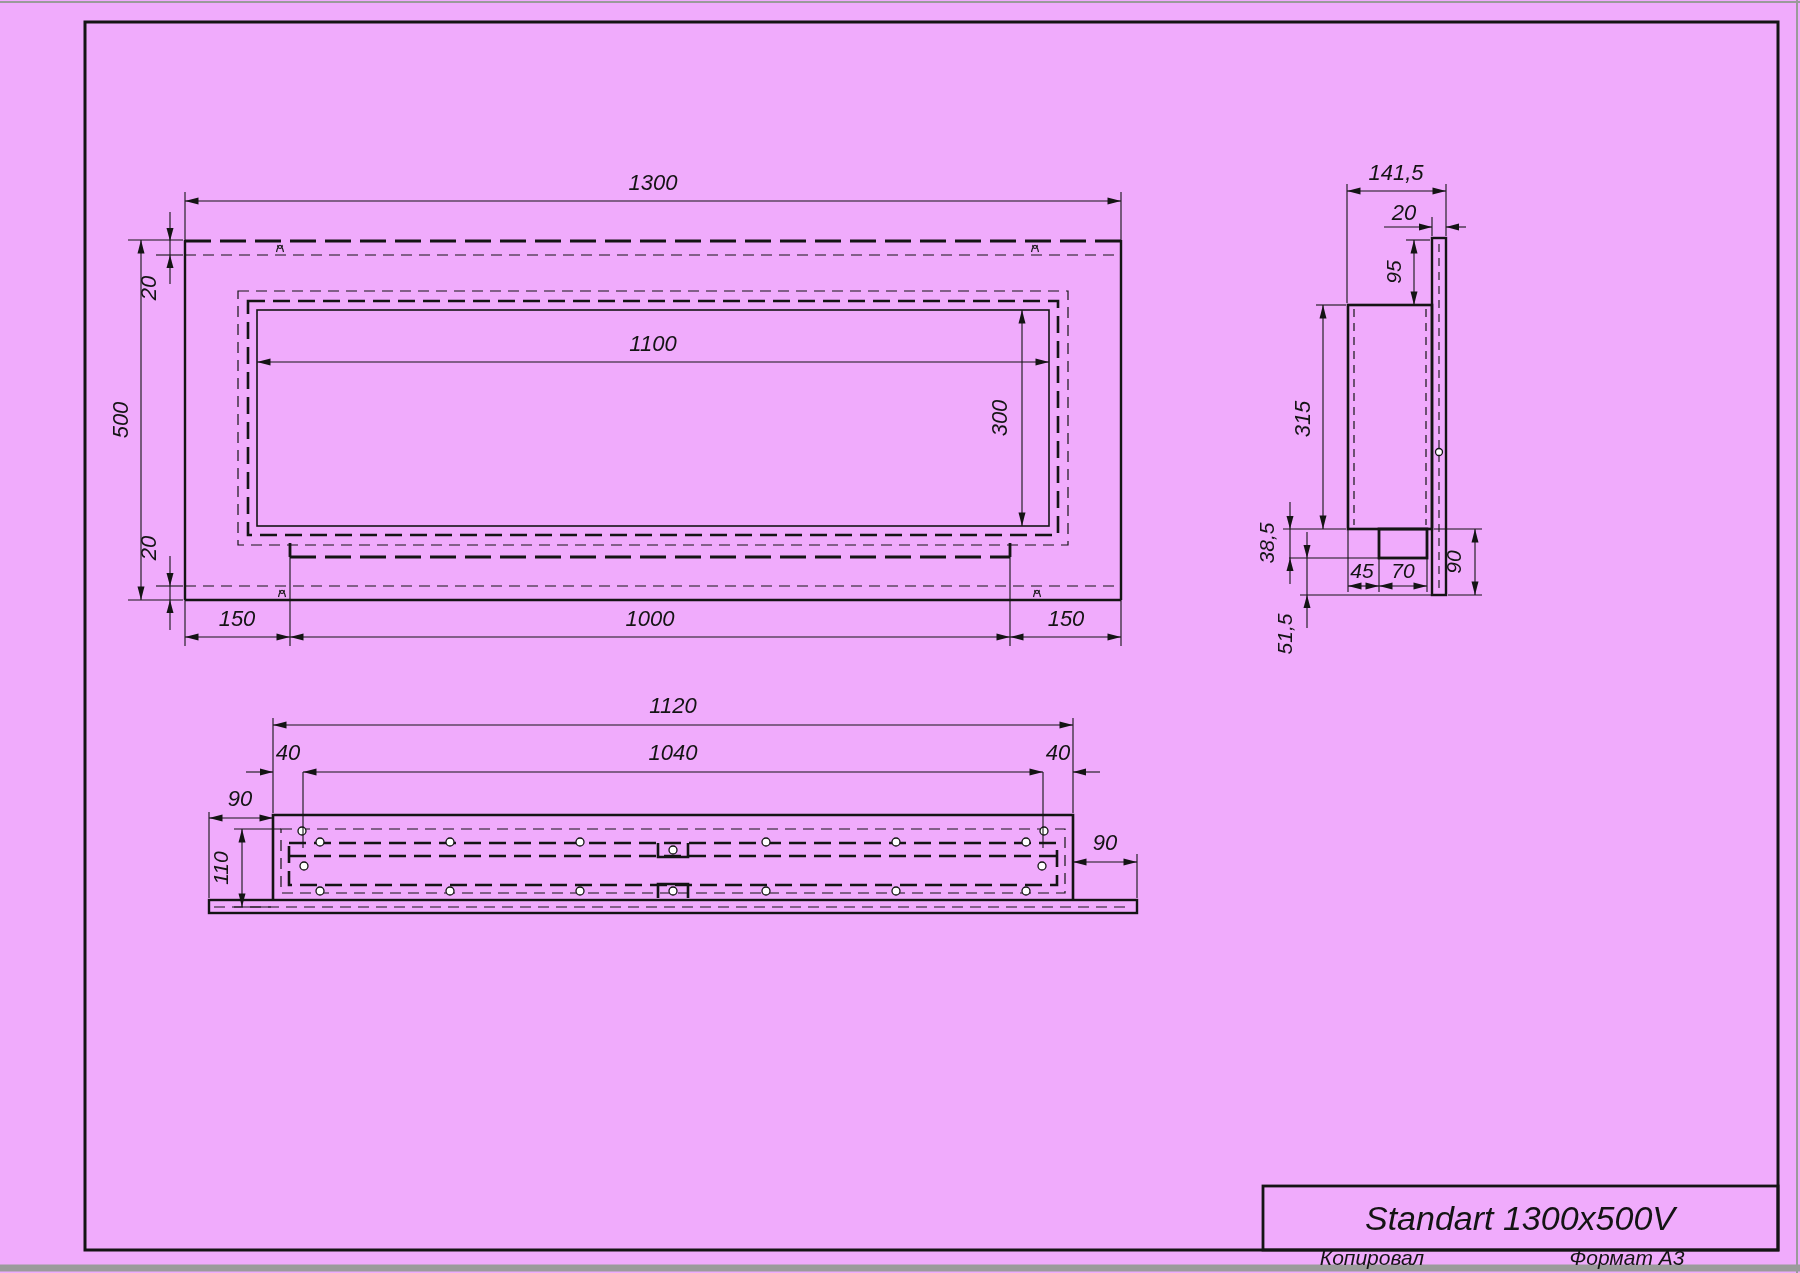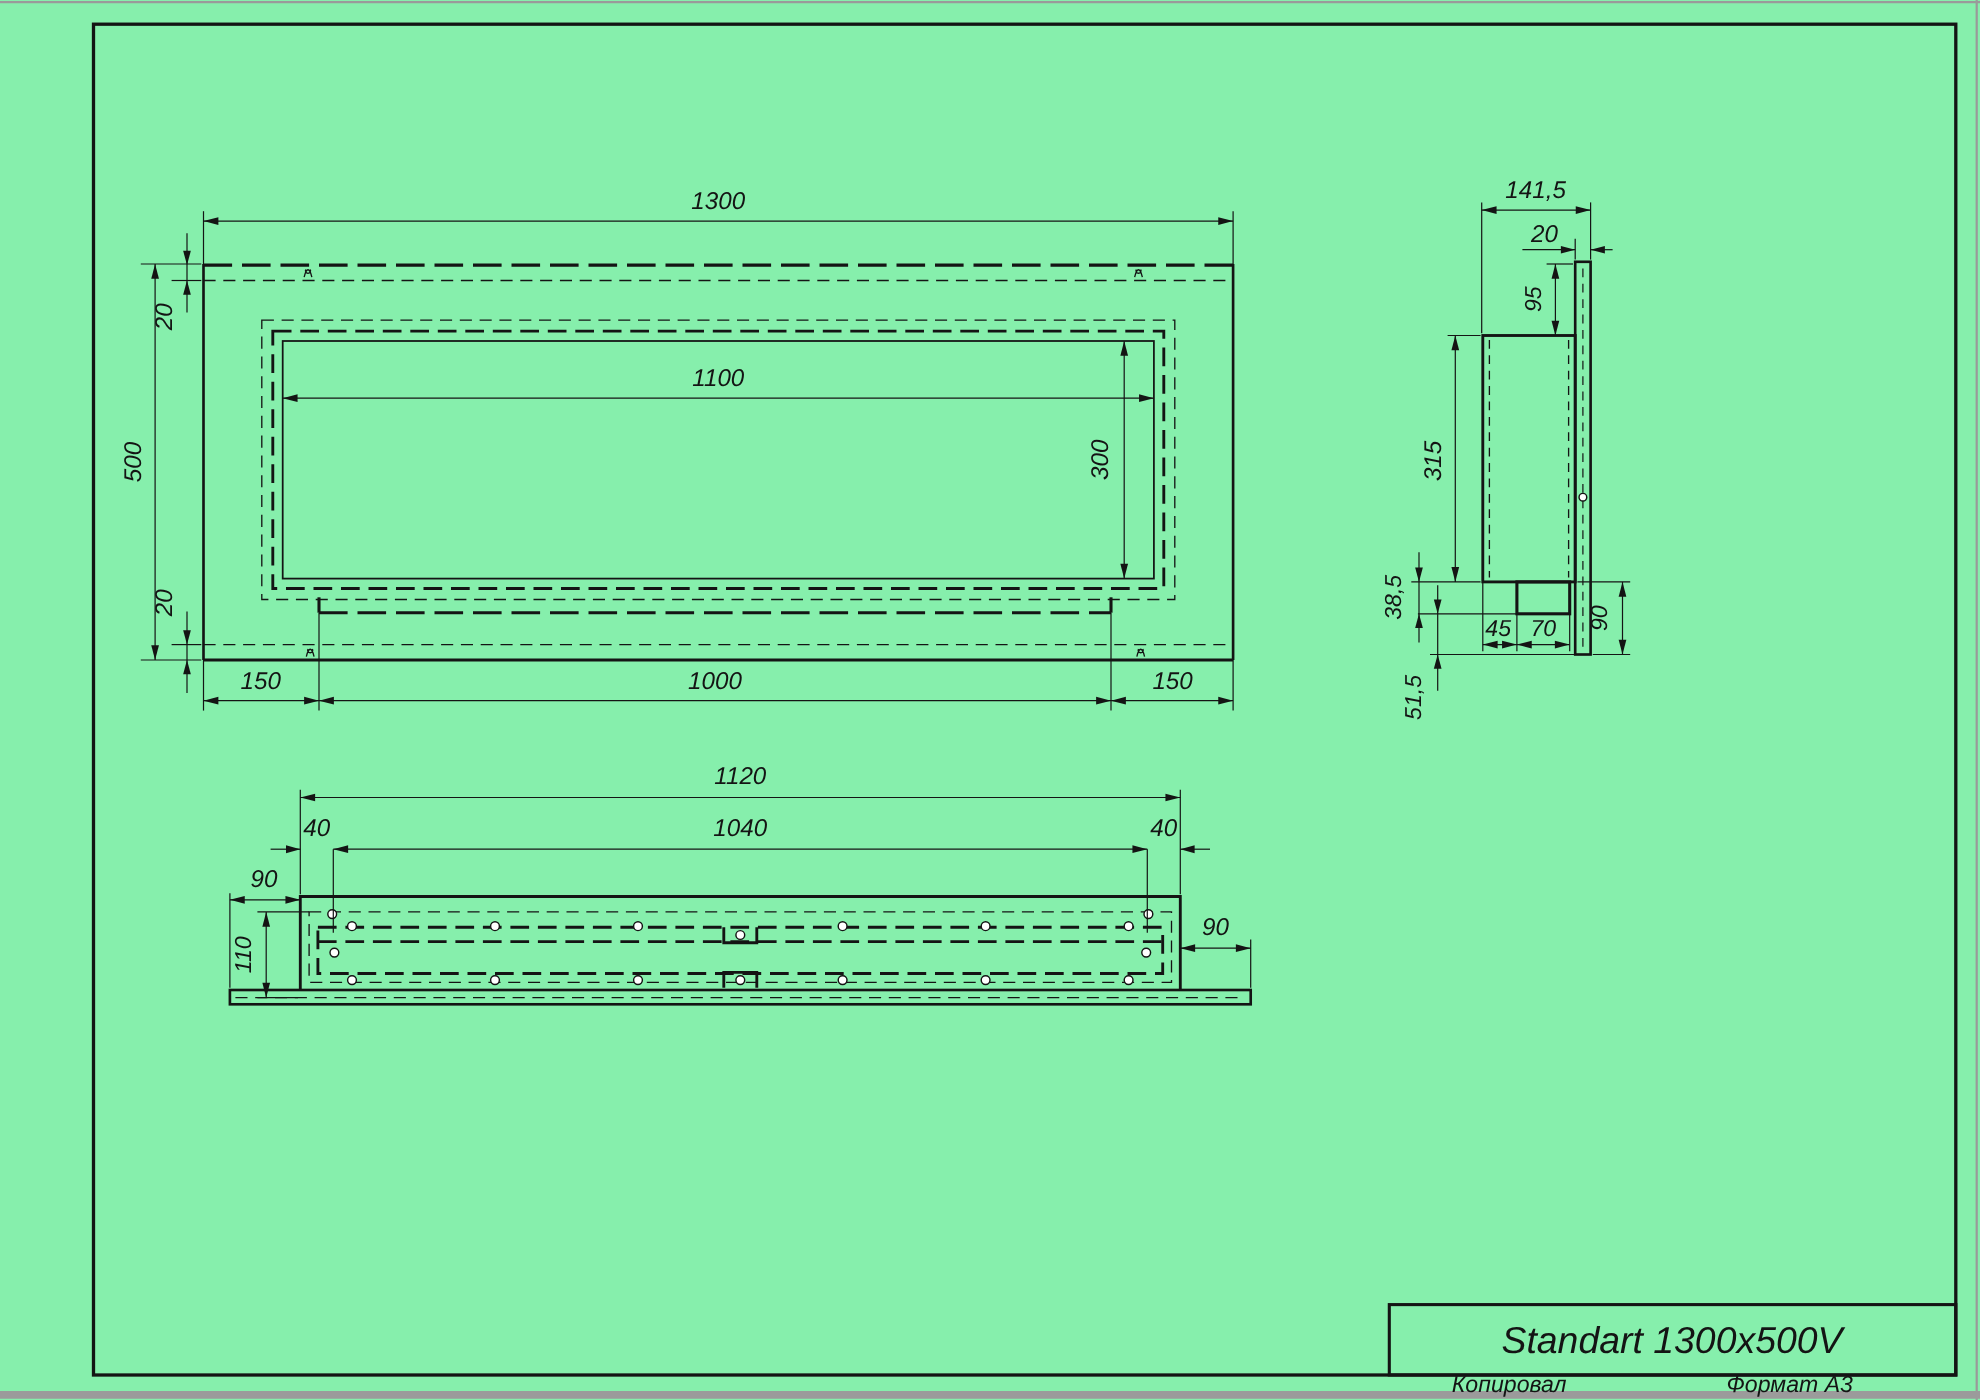--- a/index.html
+++ b/index.html
@@ -1,16 +1,16 @@
 <!DOCTYPE html>
 <html><head>
 <meta charset="utf-8">
 <style>
   html,body{margin:0;padding:0;background:#fff;}
-  .sheet{position:relative;width:1800px;height:1273px;background:#86efac;overflow:hidden;
+  .sheet{position:relative;width:1800px;height:1273px;background:#f0abfc;overflow:hidden;
          font-family:"Liberation Sans",sans-serif;}
   svg{position:absolute;left:0;top:0;}
   text{fill:#141414;font-style:italic;font-family:"Liberation Sans",sans-serif;}
   .dim{font-size:22px;}
   .dim-s{font-size:21px;}
   .ttl{font-size:34px;}
   .ftr{font-size:21px;}
   .ln{stroke:#141414;fill:none;}
   .w1{stroke-width:1.1;}
   .w12{stroke-width:1.2;}

